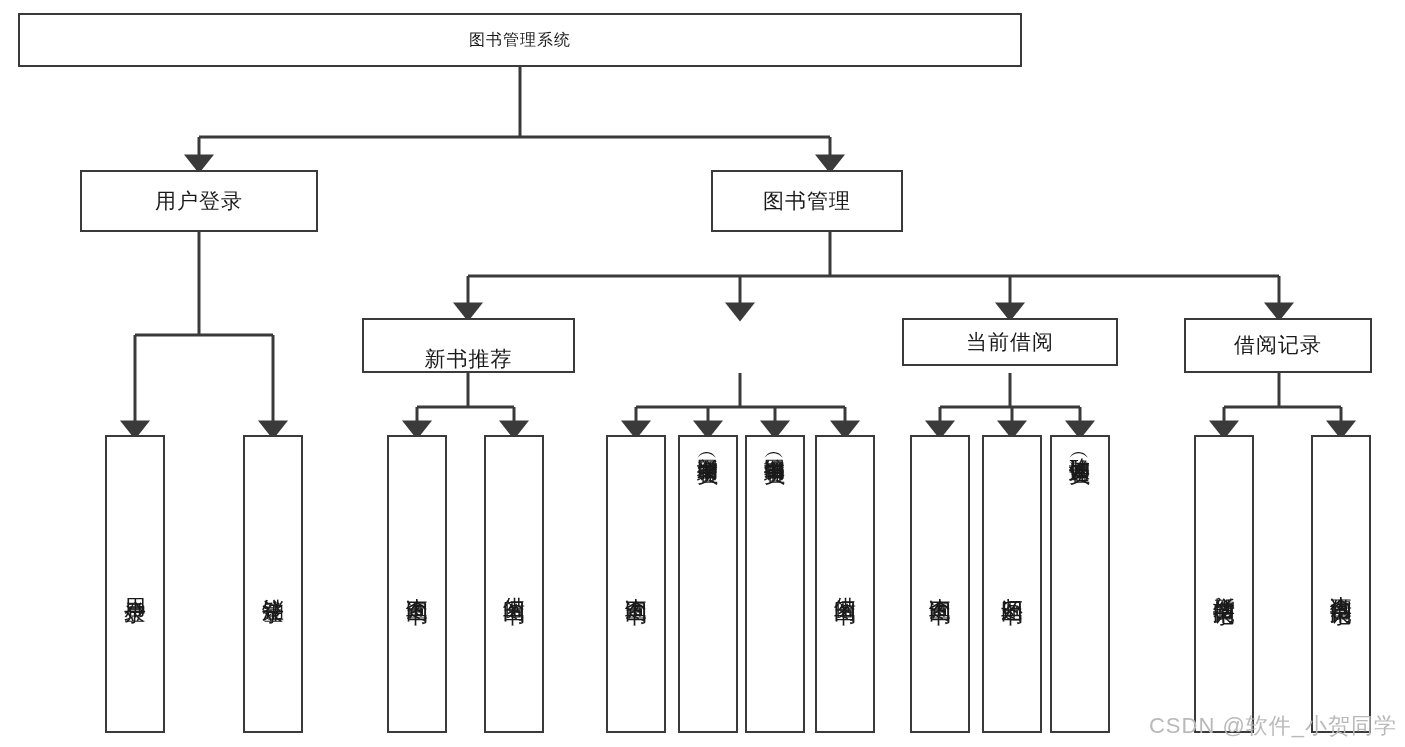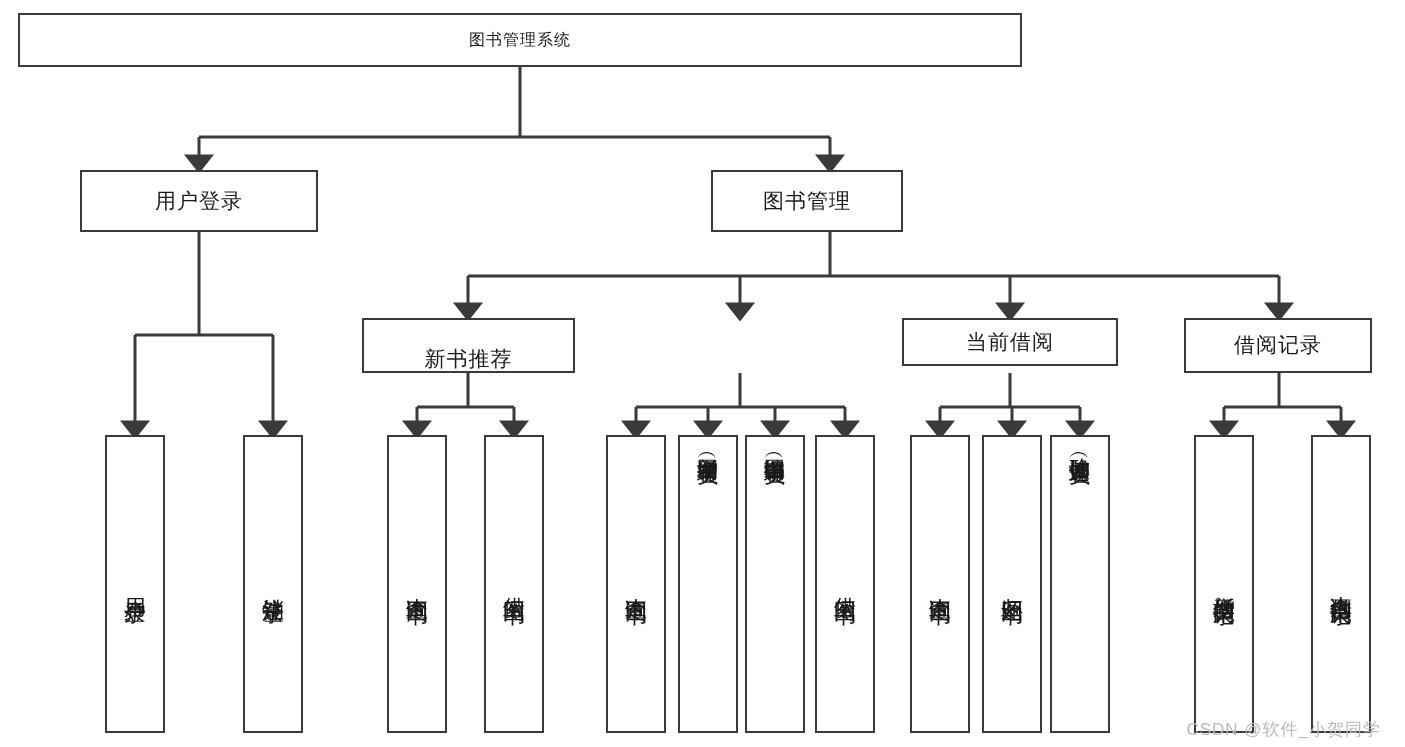--- a/index.html
+++ b/index.html
@@ -45,23 +45,23 @@
     line-height:1.0;
     letter-spacing:2px;
     white-space:nowrap;
   }
   
   .v-node.tall{padding-top:4px;}
   .v-node.tall .lbl{font-size:21px;letter-spacing:1px;}
 
   #watermark{
     position:absolute;
-    right:24px;
+    right:8px;
     bottom:6px;
-    font-size:17px;
+    font-size:22px;
     color:#b9b9b9;
     letter-spacing:1px;
     white-space:nowrap;
     user-select:none;
   }
 </style>
 </head>
 <body>
 
 <div id="diagram">

